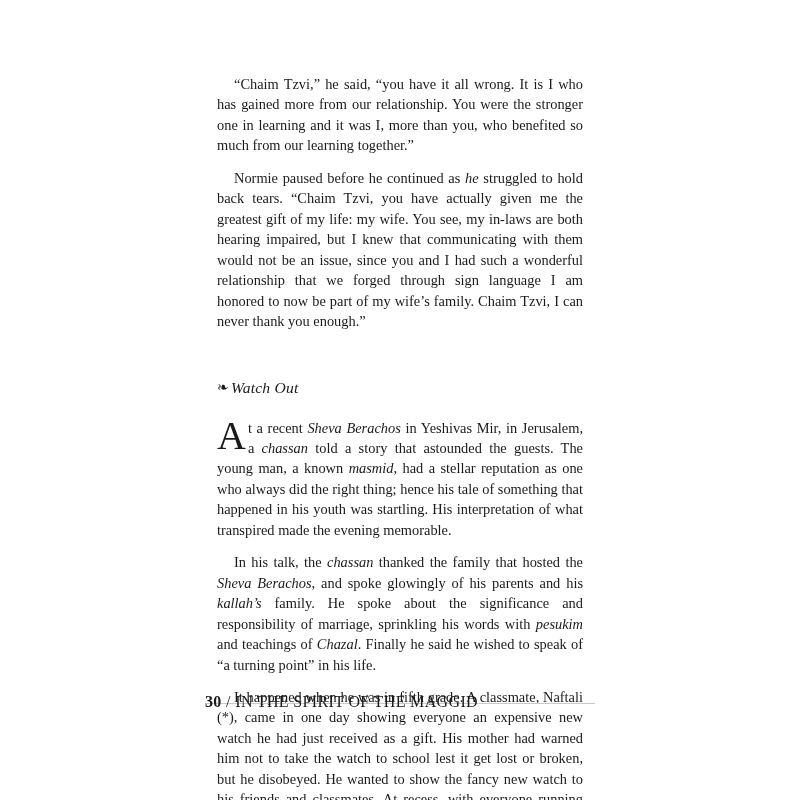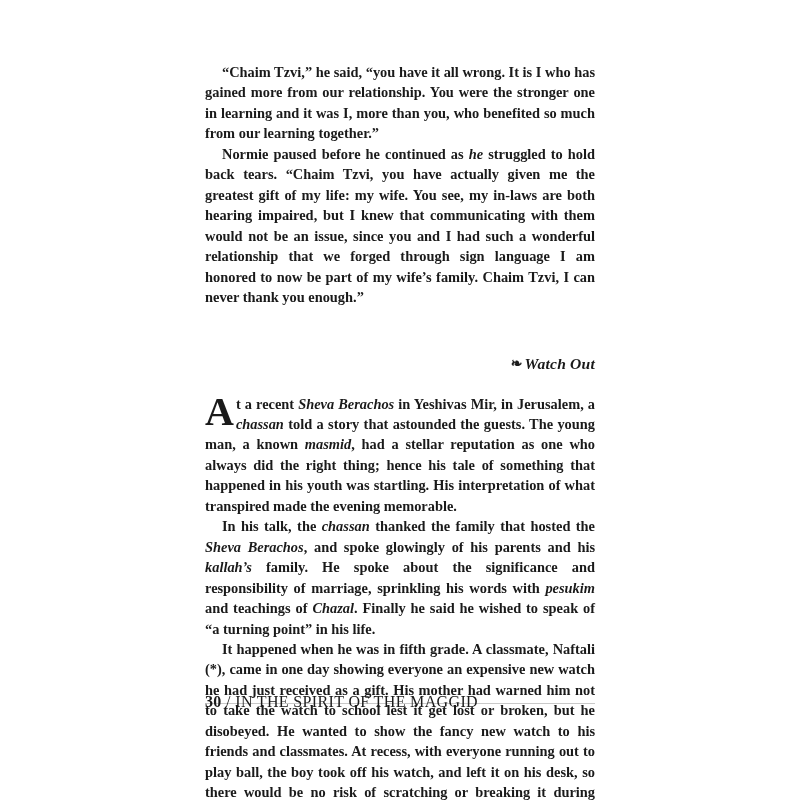--- a/index.html
+++ b/index.html
@@ -20,38 +20,36 @@
     height: 800px;
     box-sizing: border-box;
   }
   .text-column {
     position: absolute;
     left: 205px;
     top: 62px;
     width: 390px;
   }
   p {
-    margin: 0;
+    margin: 12px;
     font-size: 14.4px;
     line-height: 1.42;
     text-align: justify;
     text-justify: inter-word;
     hyphens: none;
-    font-weight: bold;
   }
   p.indent {
     text-indent: 17px;
   }
   .italic {
     font-style: italic;
   }
   .section-head {
     margin-top: 46px;
     margin-bottom: 0;
-    text-align: right;
     font-style: italic;
     font-size: 15.6px;
     letter-spacing: 0.2px;
   }
   .leaf-mark {
     font-style: normal;
     font-size: 14px;
     vertical-align: 1px;
     margin-right: 2px;
   }

